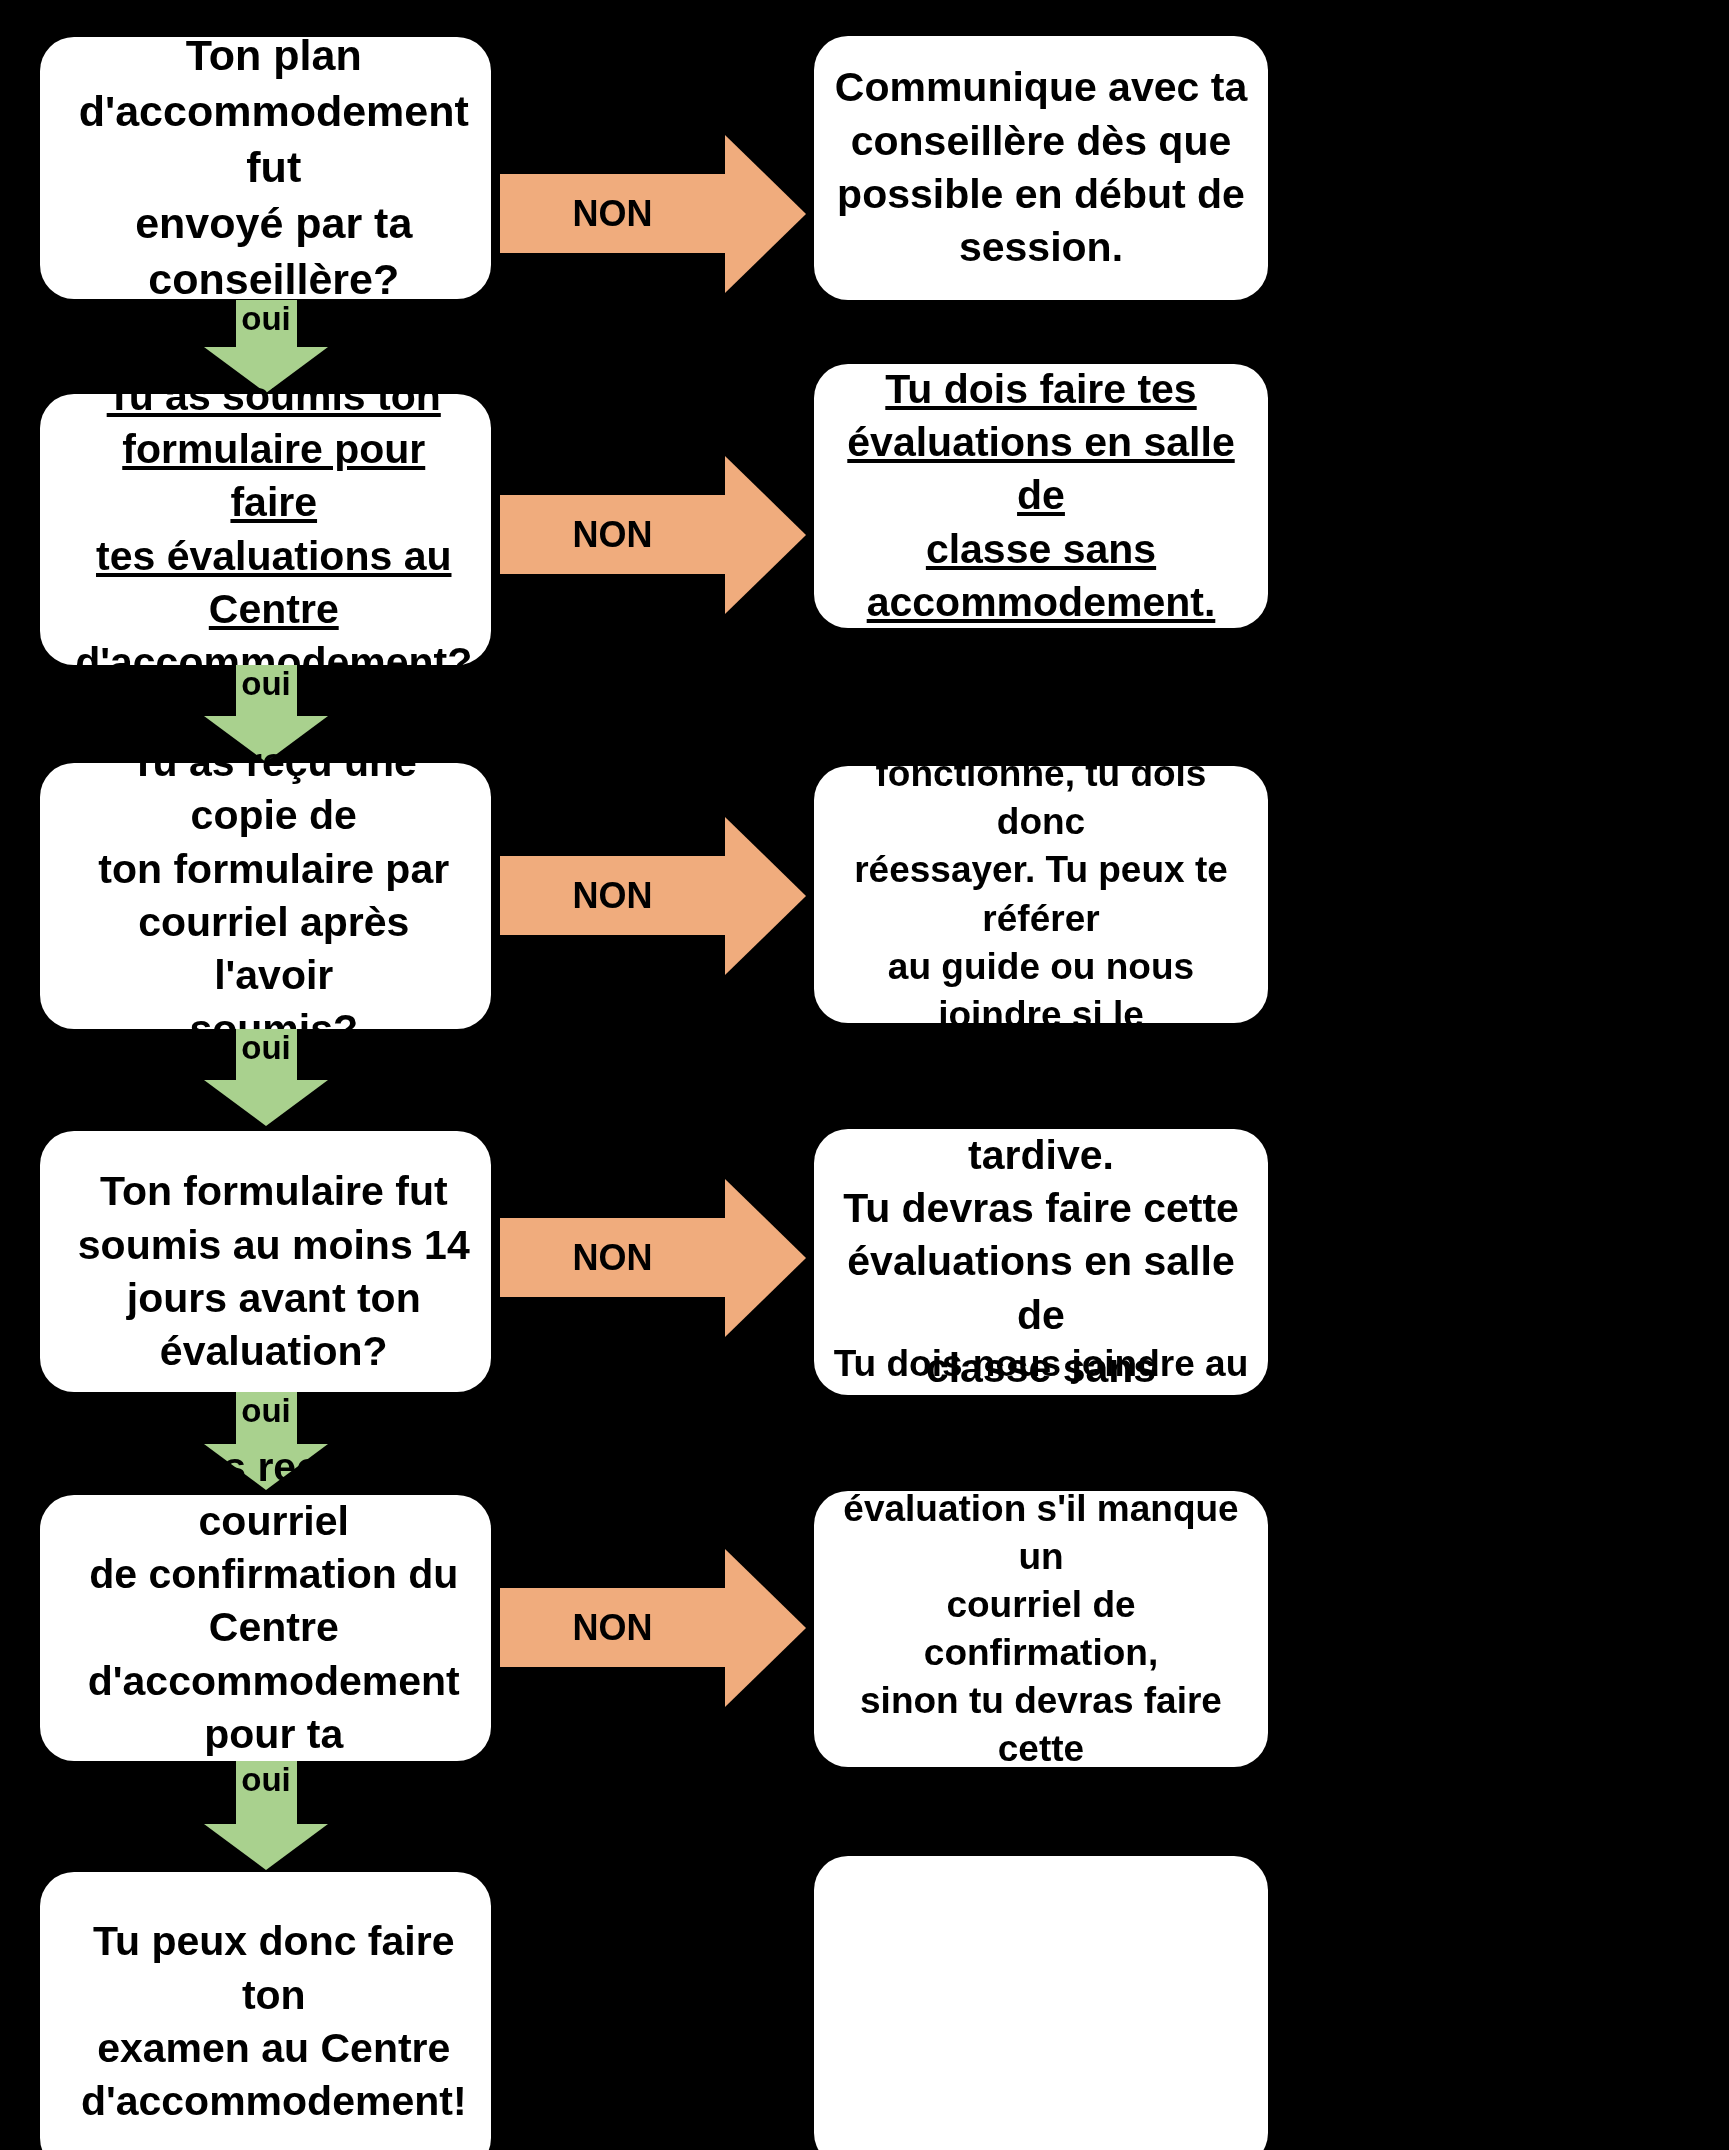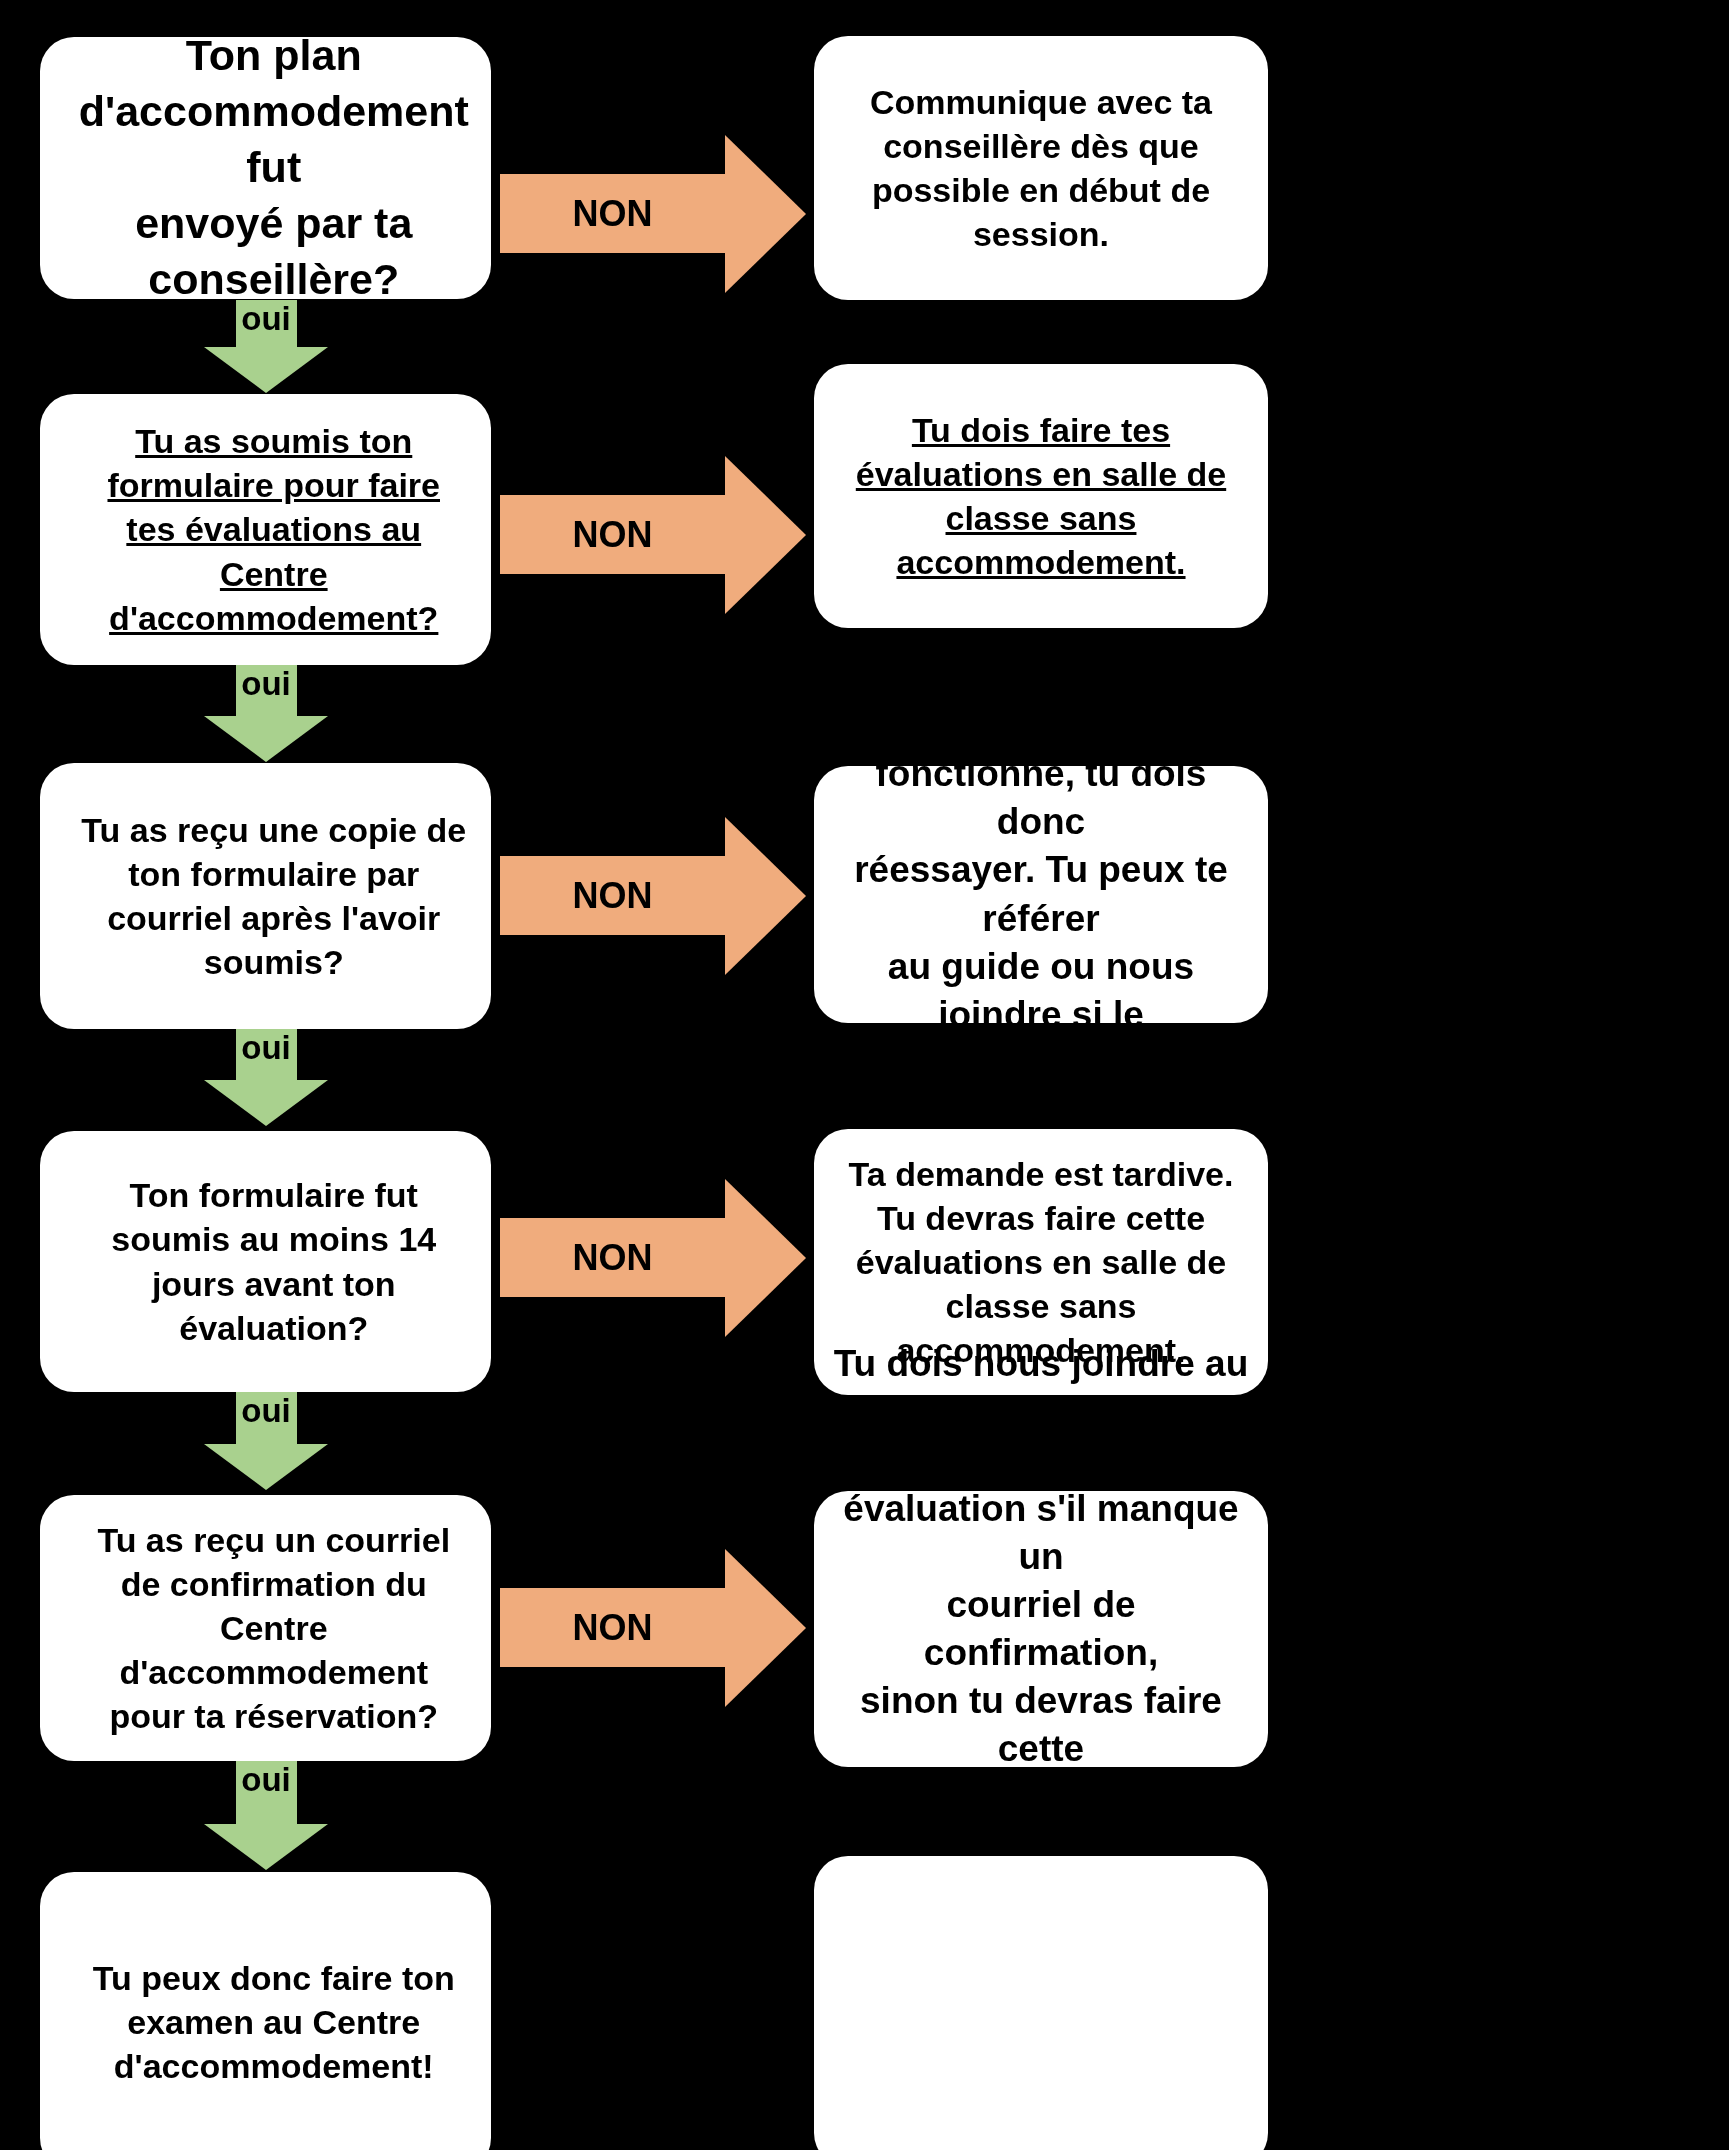--- a/index.html
+++ b/index.html
@@ -42,21 +42,21 @@
     white-space: pre-line;
     font-family: "Liberation Sans", sans-serif;
   }
 
   
   .col-left  { left: 40px;   width: 451px; padding-left: 36px; }
   
   .col-right { left: 814px; width: 454px; }
 
   .fs-58 { font-size: 43px; }
-  .fs-55 { font-size: 34px; }
+  .fs-55 { font-size: 41px; }
   .fs-50 { font-size: 37px; }
 
   
   .arrow-non {
     position: absolute;
     width: 306px;
     height: 157px;
   }
   .arrow-non .shaft {
     position: absolute;
@@ -203,21 +203,21 @@
 au guide ou nous joindre si le
 problème persiste.</div>
   </div>
 
   <div class="arrow-oui" style="left:204px; top:1029px; height:97px;">
     <div class="shaft" style="height:51px;"></div>
     <div class="head" style="top:51px;"></div>
     <div class="arrow-label">oui</div>
   </div>
 
-  <div class="node col-left" style="top:1131px; height:261px;">
+  <div class="node col-left" style="top:1131px; height:261px;align-items:flex-end;">
     <div class="node-text fs-55">Ton formulaire fut
 soumis au moins 14
 jours avant ton
 évaluation?</div>
   </div>
 
   <div class="arrow-non" style="left:500px; top:1179px;">
     <div class="shaft"></div>
     <div class="head"></div>
     <div class="arrow-label">NON</div>

